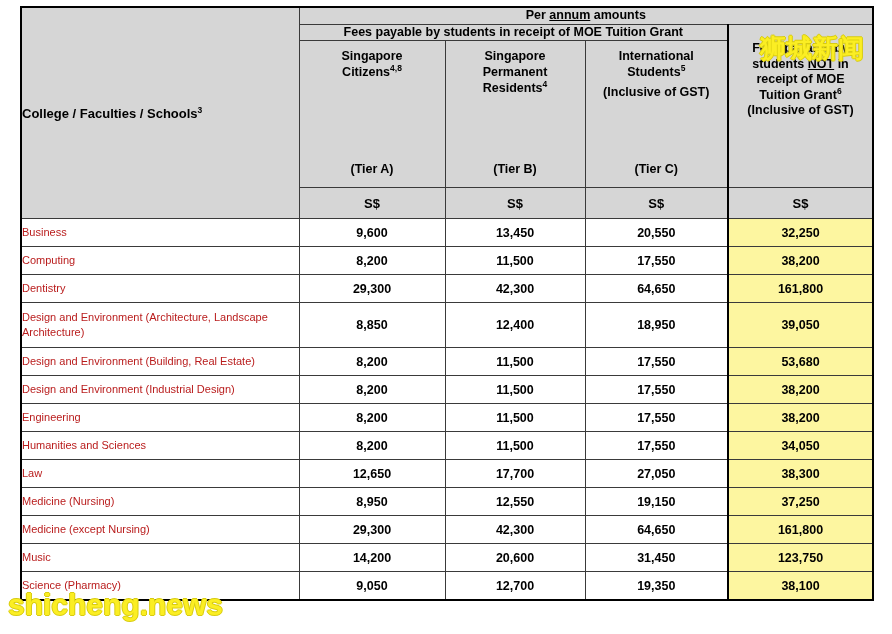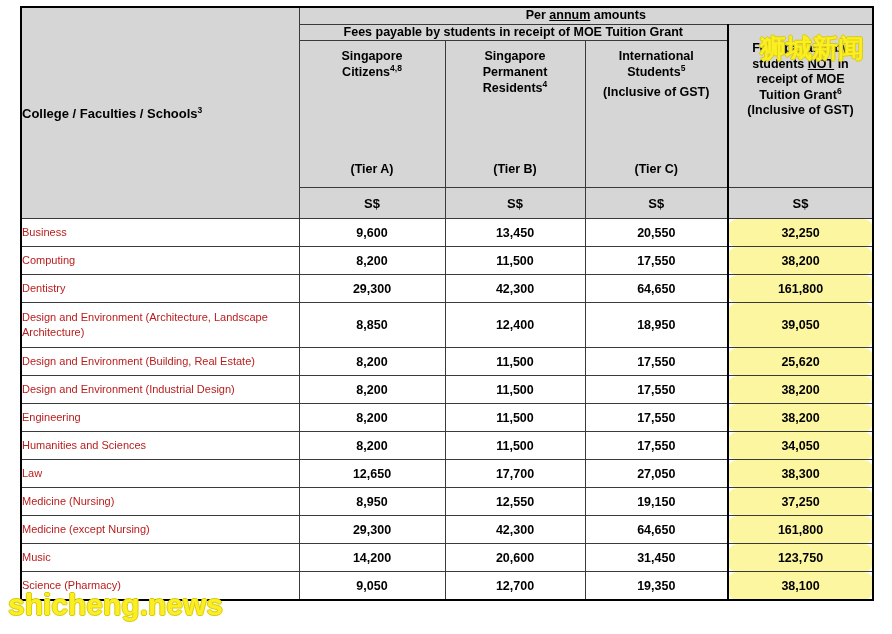--- a/index.html
+++ b/index.html
@@ -98,21 +98,20 @@
   .num-cell {
     text-align: center;
     font-weight: bold;
     font-size: 12.5px;
     background: #ffffff;
     color: #000;
     margin-top: 40px;
   }
   .num-cell.highlight {
     background: #fdf6a0;
-    border-radius: 9px;
   }
   tr.data-row { height: 28px; }
   tr.data-row.tall { height: 45px; }
 
   
   .wm {
     position: absolute;
     pointer-events: none;
     color: #fbee23;
     font-weight: bold;
@@ -242,21 +241,21 @@
           <td class="num-cell">8,850</td>
           <td class="num-cell">12,400</td>
           <td class="num-cell">18,950</td>
           <td class="num-cell highlight hd-right hd-left">39,050</td>
         </tr>
         <tr class="data-row">
           <td class="name-cell hd-left">Design and Environment (Building, Real Estate)</td>
           <td class="num-cell">8,200</td>
           <td class="num-cell">11,500</td>
           <td class="num-cell">17,550</td>
-          <td class="num-cell highlight hd-right hd-left">25,620</td>
+          <td class="num-cell highlight hd-right hd-left">53,680</td>
         </tr>
         <tr class="data-row">
           <td class="name-cell hd-left">Design and Environment (Industrial Design)</td>
           <td class="num-cell">8,200</td>
           <td class="num-cell">11,500</td>
           <td class="num-cell">17,550</td>
           <td class="num-cell highlight hd-right hd-left">38,200</td>
         </tr>
         <tr class="data-row">
           <td class="name-cell hd-left">Engineering</td>

